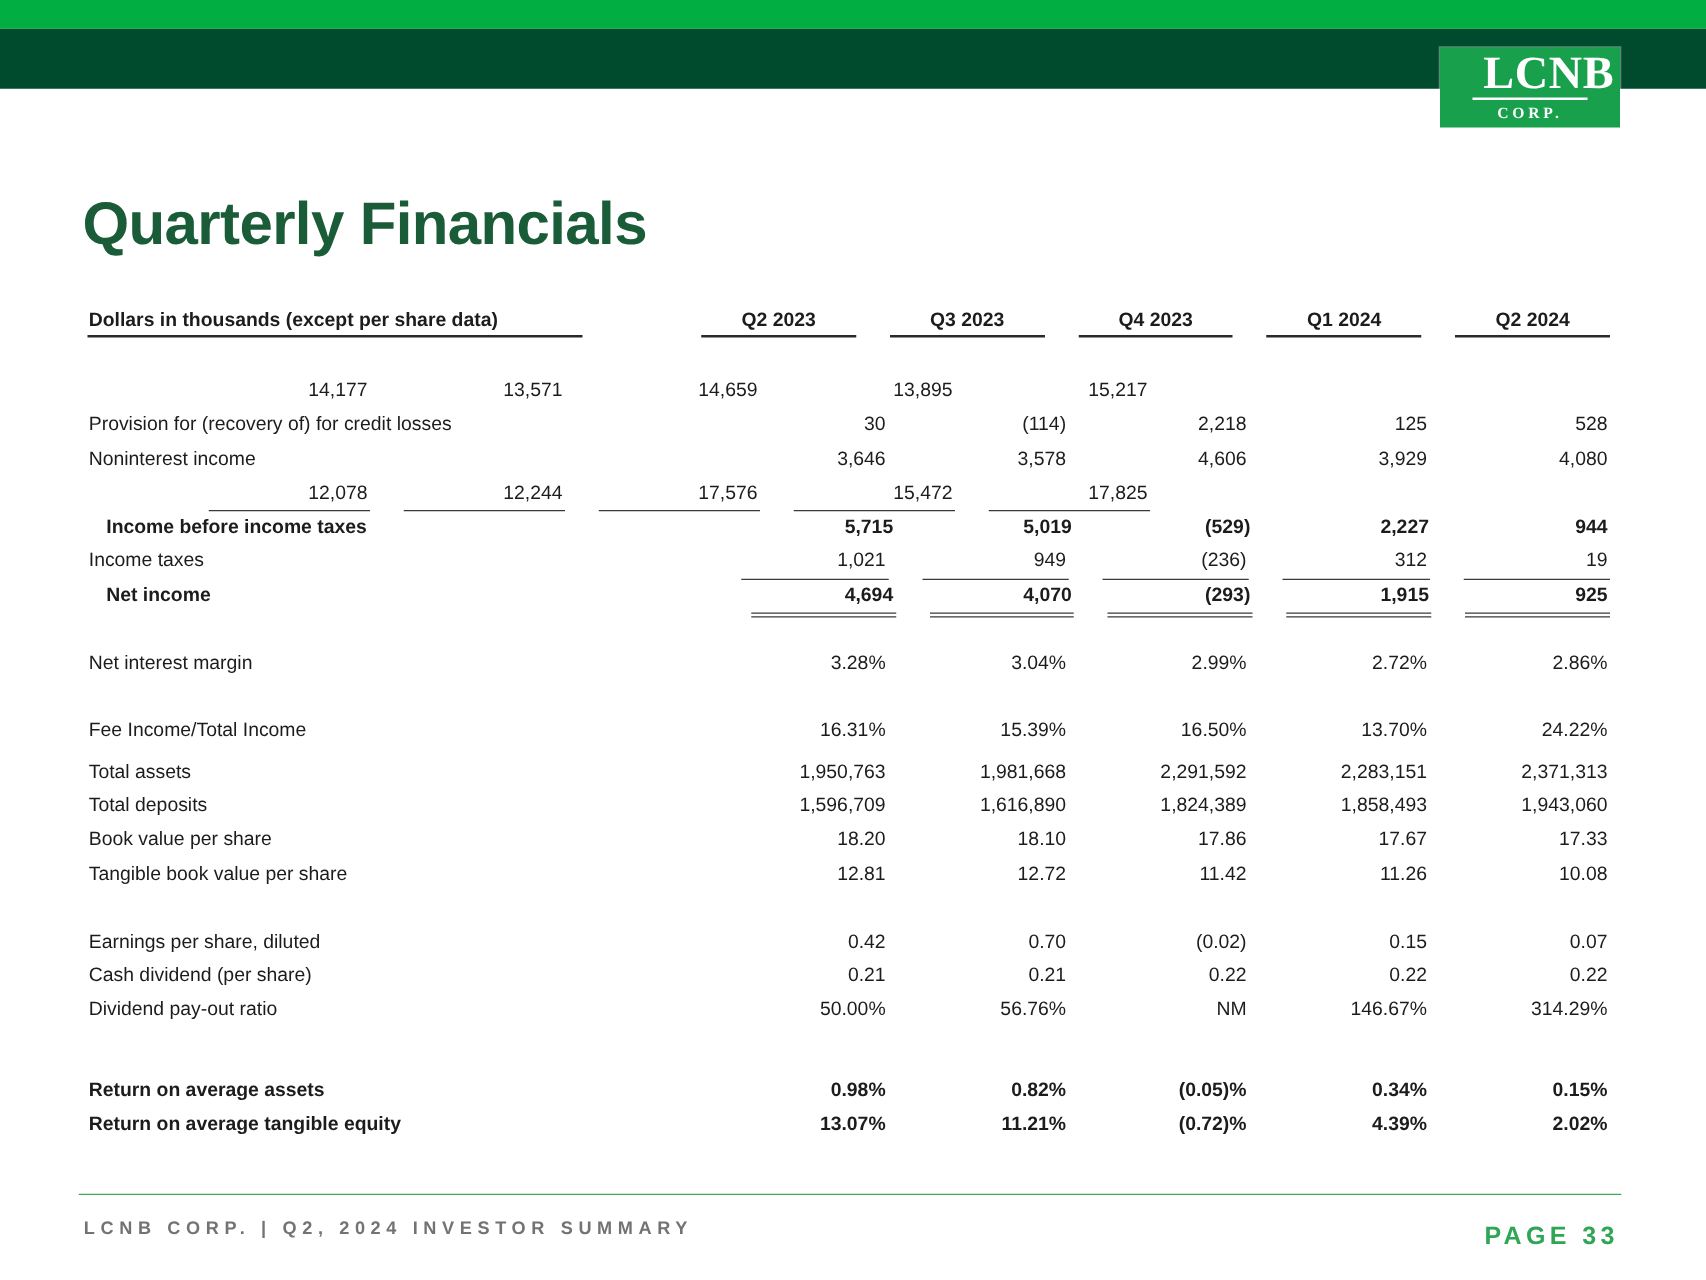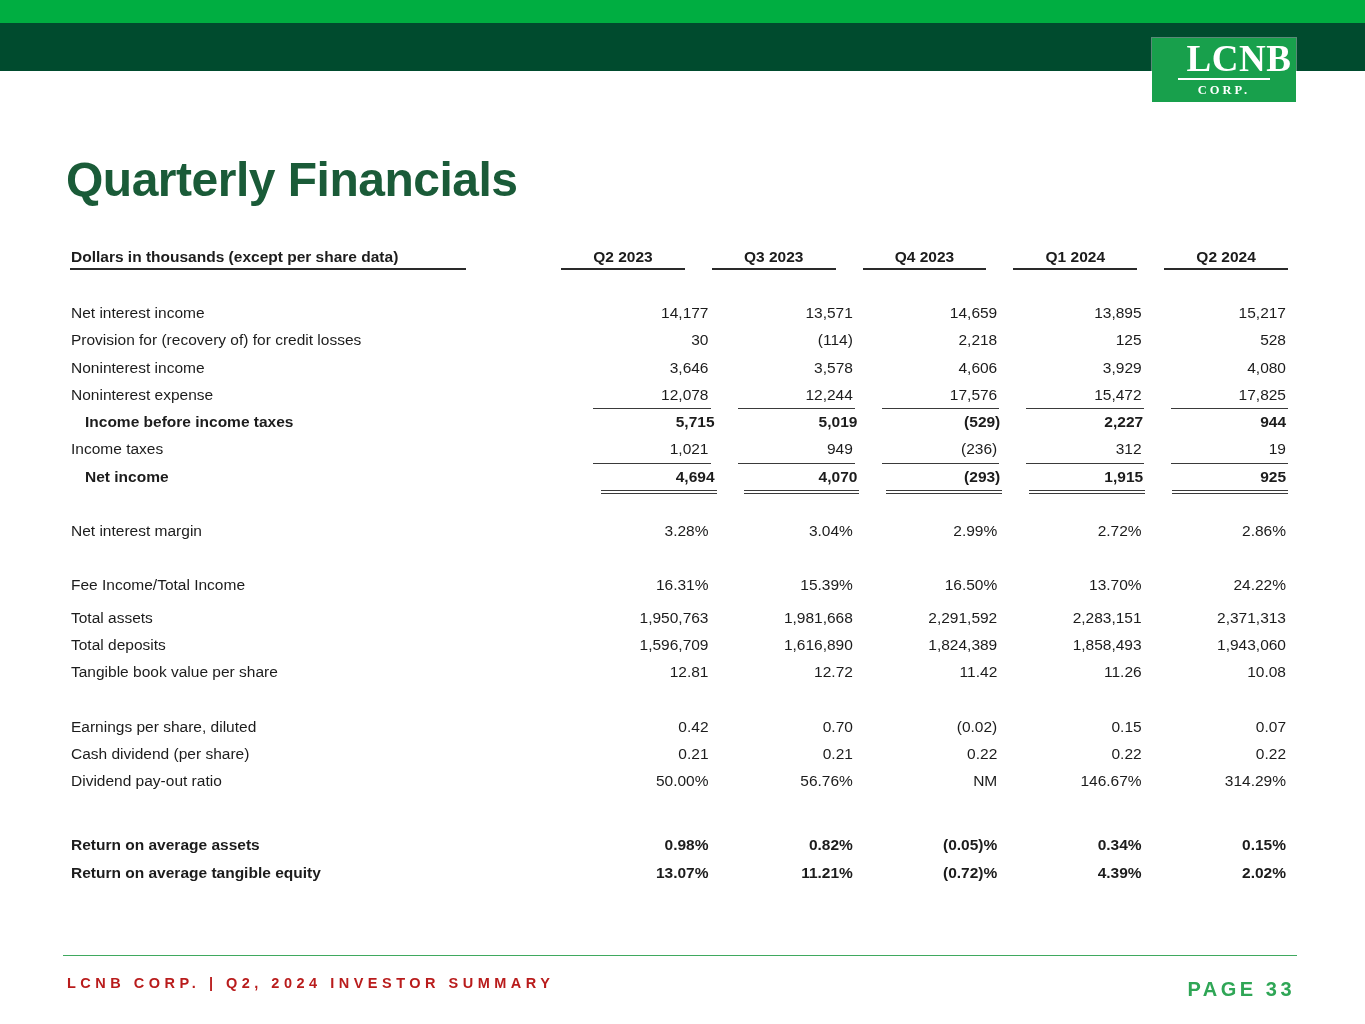--- a/index.html
+++ b/index.html
@@ -44,21 +44,21 @@
   .trow.bold .cell{font-weight:bold;}
   .trow.indent .cell.label{padding-left:15px;}
   .trow .cell.num.ul{border-bottom:1.8px solid #3a3a3a;}
   .trow .cell.num.dul{border-bottom:4.5px double #3a3a3a;}
   .gap-sm{margin-top:5px;}
   .gap-md{margin-top:27px;}
   .gap-lg{margin-top:37px;}
   
   .footer-rule{position:absolute;left:63px;top:955px;width:1234px;height:0;border-top:1.5px solid #3FA95F;}
   .footer-left{
-    position:absolute;left:67px;top:975px;color:#b91c1c;
+    position:absolute;left:67px;top:975px;color:#737373;
     font-size:14.5px;letter-spacing:4.5px;font-weight:bold;
   }
   .footer-right{
     position:absolute;right:70px;top:978px;color:#2FA656;
     font-size:20px;letter-spacing:3.5px;font-weight:bold;
   }
 </style>
 </head>
 <body>
 
@@ -78,21 +78,20 @@
     <div class="cell label">Dollars in thousands (except per share data)</div>
     <div class="spacer"></div>
     <div class="cell num">Q2 2023</div>
     <div class="cell num">Q3 2023</div>
     <div class="cell num">Q4 2023</div>
     <div class="cell num">Q1 2024</div>
     <div class="cell num">Q2 2024</div>
   </div>
   <div id="table-body">
       <div class="trow">
-        <div class="cell label">Net interest income</div>
         <div style="width: 70px;"></div>
         <div class="cell num">14,177</div>
         <div class="cell num">13,571</div>
         <div class="cell num">14,659</div>
         <div class="cell num">13,895</div>
         <div class="cell num">15,217</div>
       </div>
       <div class="trow">
         <div class="cell label">Provision for (recovery of) for credit losses</div>
         <div style="width: 70px;"></div>
@@ -105,21 +104,20 @@
       <div class="trow">
         <div class="cell label">Noninterest income</div>
         <div style="width: 70px;"></div>
         <div class="cell num">3,646</div>
         <div class="cell num">3,578</div>
         <div class="cell num">4,606</div>
         <div class="cell num">3,929</div>
         <div class="cell num">4,080</div>
       </div>
       <div class="trow">
-        <div class="cell label">Noninterest expense</div>
         <div style="width: 70px;"></div>
         <div class="cell num ul">12,078</div>
         <div class="cell num ul">12,244</div>
         <div class="cell num ul">17,576</div>
         <div class="cell num ul">15,472</div>
         <div class="cell num ul">17,825</div>
       </div>
       <div class="trow bold indent">
         <div class="cell label">Income before income taxes</div>
         <div style="width: 70px;"></div>
@@ -177,20 +175,29 @@
       <div class="trow">
         <div class="cell label">Total deposits</div>
         <div style="width: 70px;"></div>
         <div class="cell num">1,596,709</div>
         <div class="cell num">1,616,890</div>
         <div class="cell num">1,824,389</div>
         <div class="cell num">1,858,493</div>
         <div class="cell num">1,943,060</div>
       </div>
       <div class="trow">
+        <div class="cell label">Book value per share</div>
+        <div style="width: 70px;"></div>
+        <div class="cell num">18.20</div>
+        <div class="cell num">18.10</div>
+        <div class="cell num">17.86</div>
+        <div class="cell num">17.67</div>
+        <div class="cell num">17.33</div>
+      </div>
+      <div class="trow">
         <div class="cell label">Tangible book value per share</div>
         <div style="width: 70px;"></div>
         <div class="cell num">12.81</div>
         <div class="cell num">12.72</div>
         <div class="cell num">11.42</div>
         <div class="cell num">11.26</div>
         <div class="cell num">10.08</div>
       </div>
       <div class="trow gap-md">
         <div class="cell label">Earnings per share, diluted</div>

